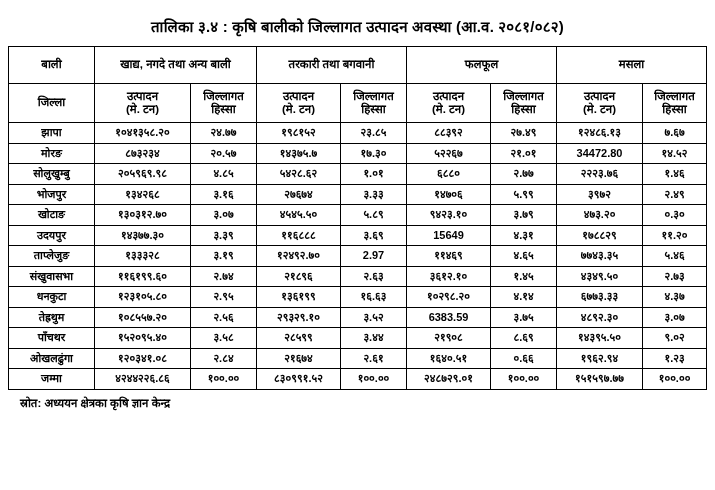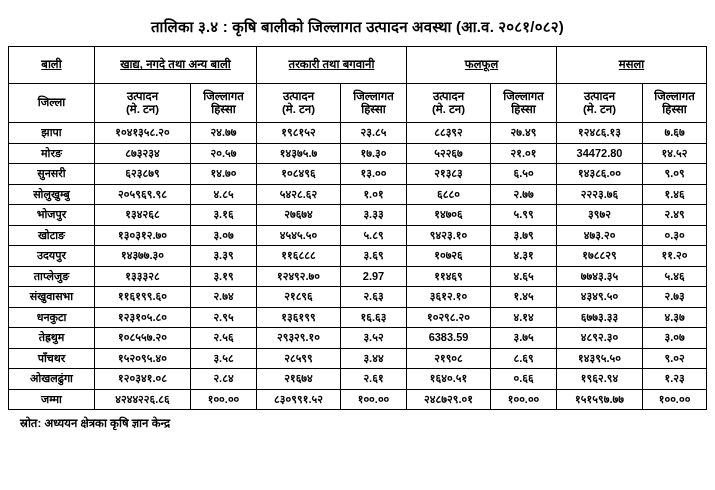--- a/index.html
+++ b/index.html
@@ -37,21 +37,21 @@
     padding:1px 2px;
     font-weight:bold;
     line-height:1.15;
     white-space:nowrap;
     overflow:hidden;
   }
   thead th{
     font-size:11.5px;
     padding:3px 2px;
   }
-  .grp{height:30px;text-decoration:underline;}
+  .grp{height:30px;}
   .sub{height:32px;}
   tbody td{height:17.5px;}
   td.dist{ text-align:center; }
   tr.total td{ }
   .source{
     margin:5px 0 2px 12px;
     font-size:11.5px;
     font-weight:bold;
   }
   col.c0{width:86px;}
@@ -144,31 +144,20 @@
           <td>८७३२३४</td>
           <td>२०.५७</td>
           <td>१४३७५.७</td>
           <td>१७.३०</td>
           <td>५२२६७</td>
           <td>२१.०१</td>
           <td>34472.80</td>
           <td>१४.५२</td>
         </tr>
         <tr>
-          <td class="dist">सुनसरी</td>
-          <td>६२३८७९</td>
-          <td>१४.७०</td>
-          <td>१०८४९६</td>
-          <td>१३.००</td>
-          <td>२१३८३</td>
-          <td>६.५०</td>
-          <td>१४३८६.००</td>
-          <td>९.०९</td>
-        </tr>
-        <tr>
           <td class="dist">सोलुखुम्बु</td>
           <td>२०५९६९.९८</td>
           <td>४.८५</td>
           <td>५४२८.६२</td>
           <td>१.०१</td>
           <td>६८८०</td>
           <td>२.७७</td>
           <td>२२२३.७६</td>
           <td>१.४६</td>
         </tr>
@@ -193,21 +182,21 @@
           <td>३.७९</td>
           <td>४७३.२०</td>
           <td>०.३०</td>
         </tr>
         <tr>
           <td class="dist">उदयपुर</td>
           <td>१४३७७.३०</td>
           <td>३.३९</td>
           <td>११६८८८</td>
           <td>३.६९</td>
-          <td>१०७२६</td>
+          <td>15649</td>
           <td>४.३१</td>
           <td>१७८८२९</td>
           <td>११.२०</td>
         </tr>
         <tr>
           <td class="dist">ताप्लेजुङ</td>
           <td>१३३३२८</td>
           <td>३.१९</td>
           <td>१२४९२.७०</td>
           <td>2.97</td>

